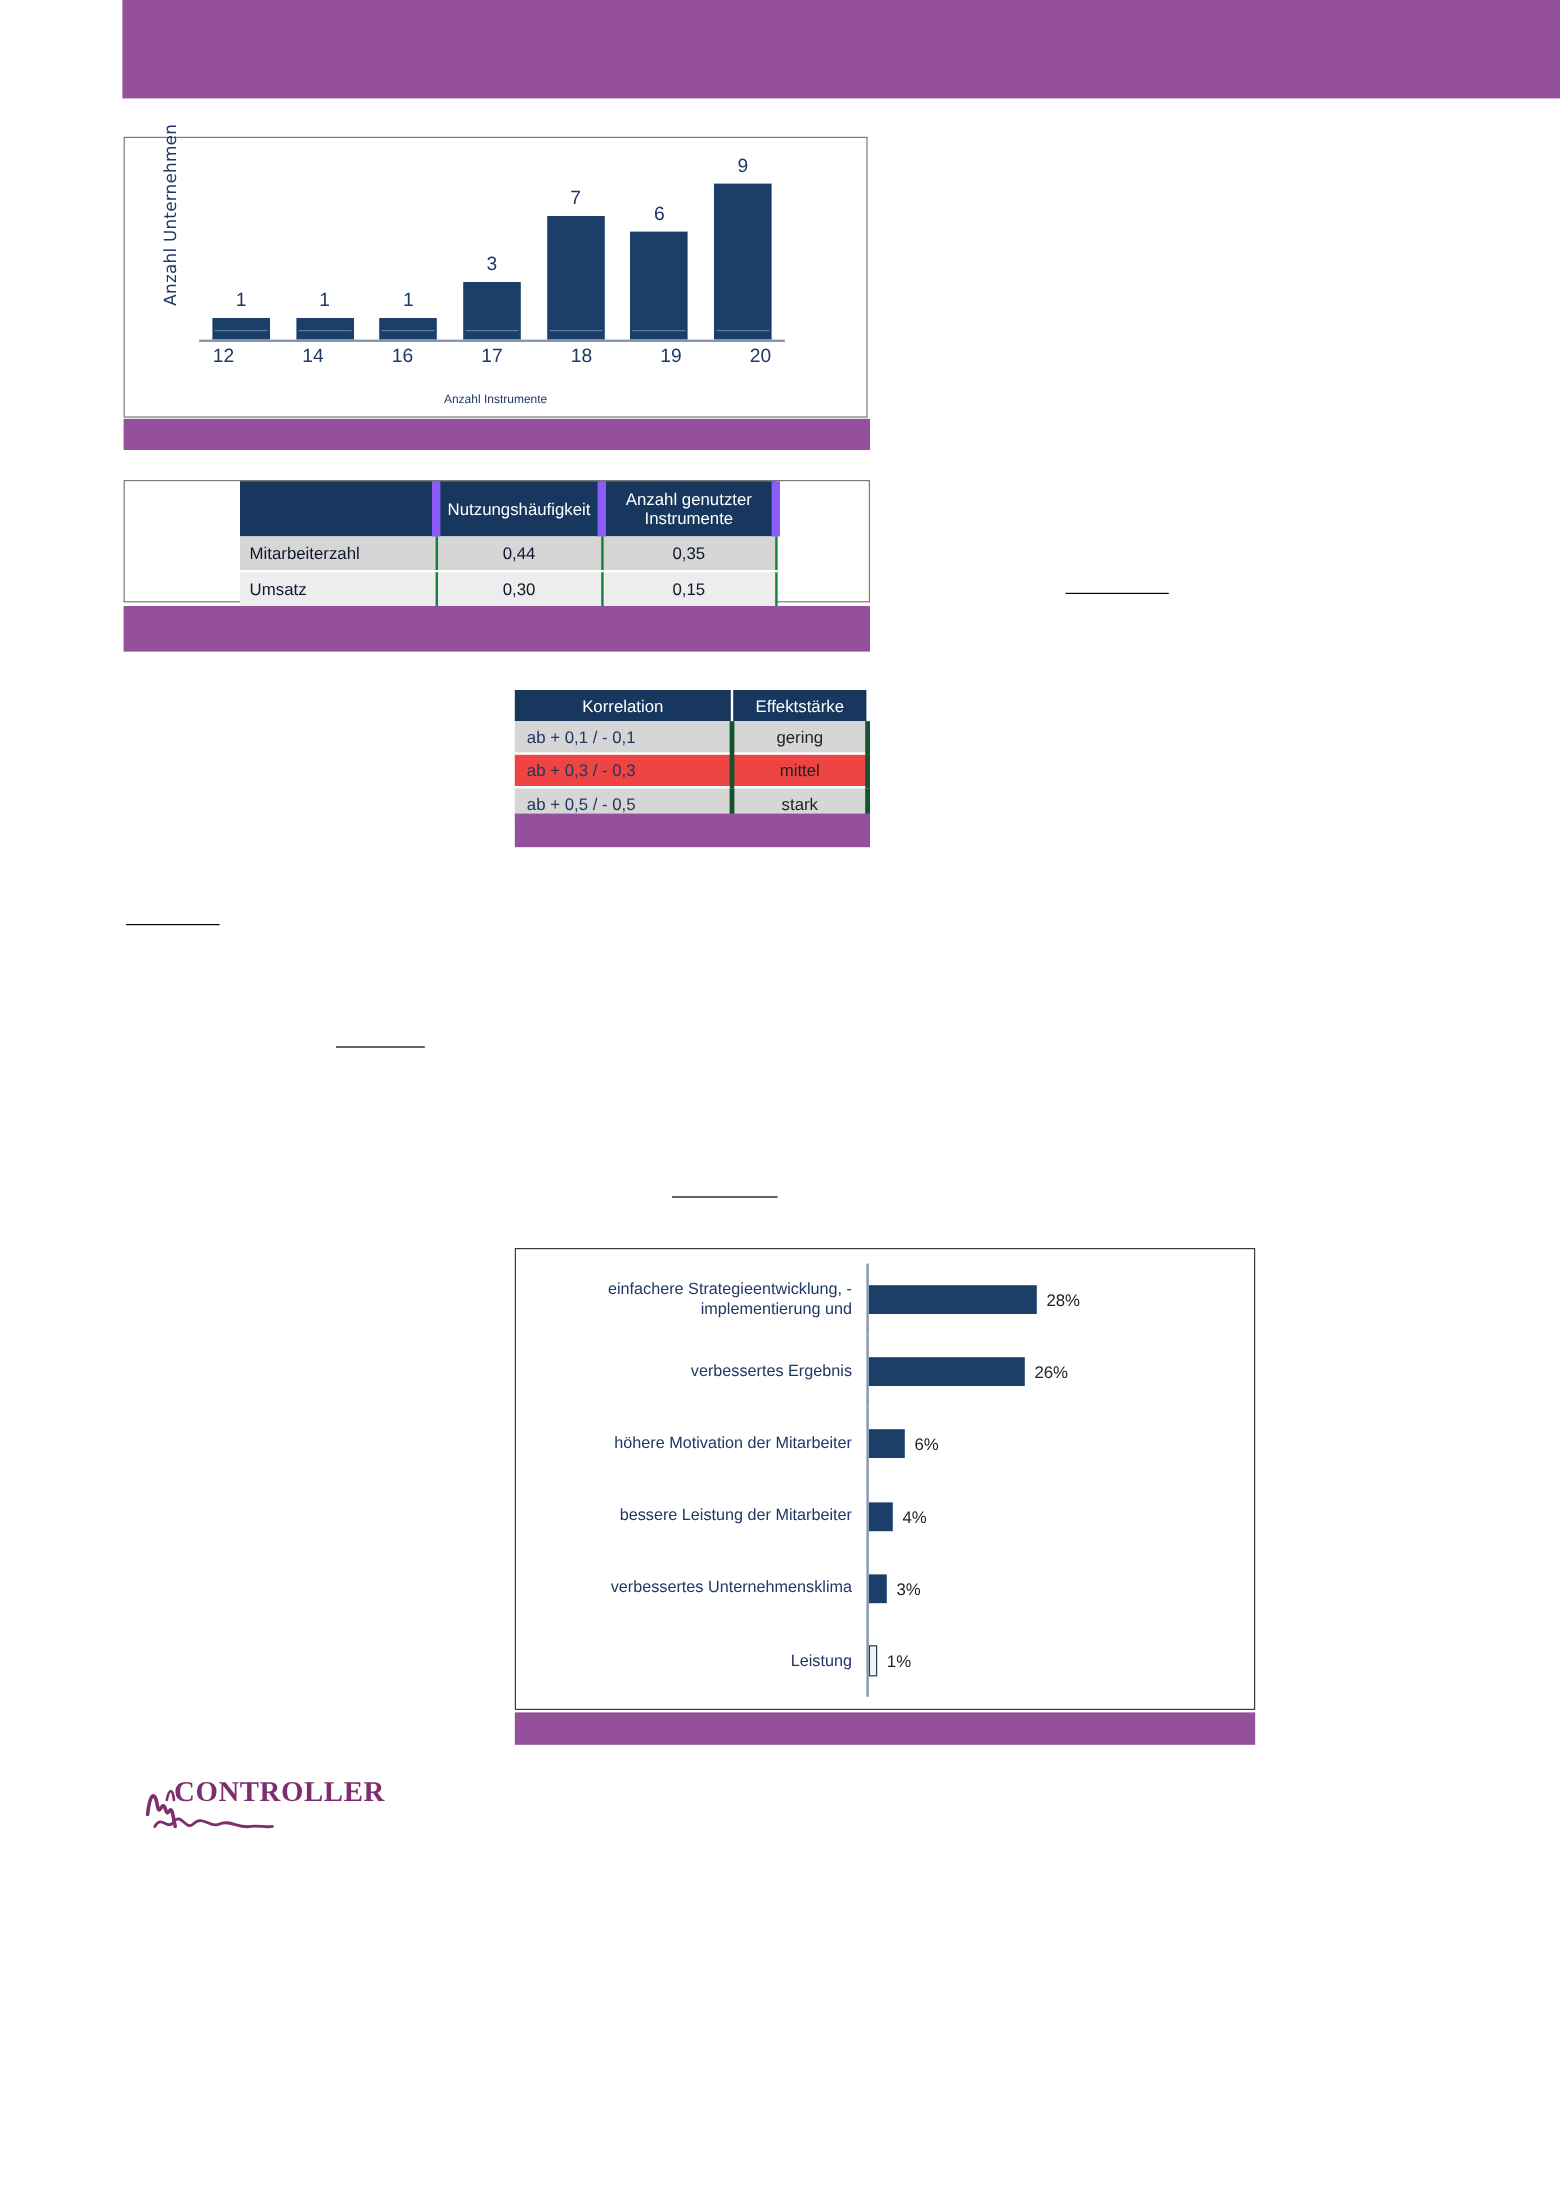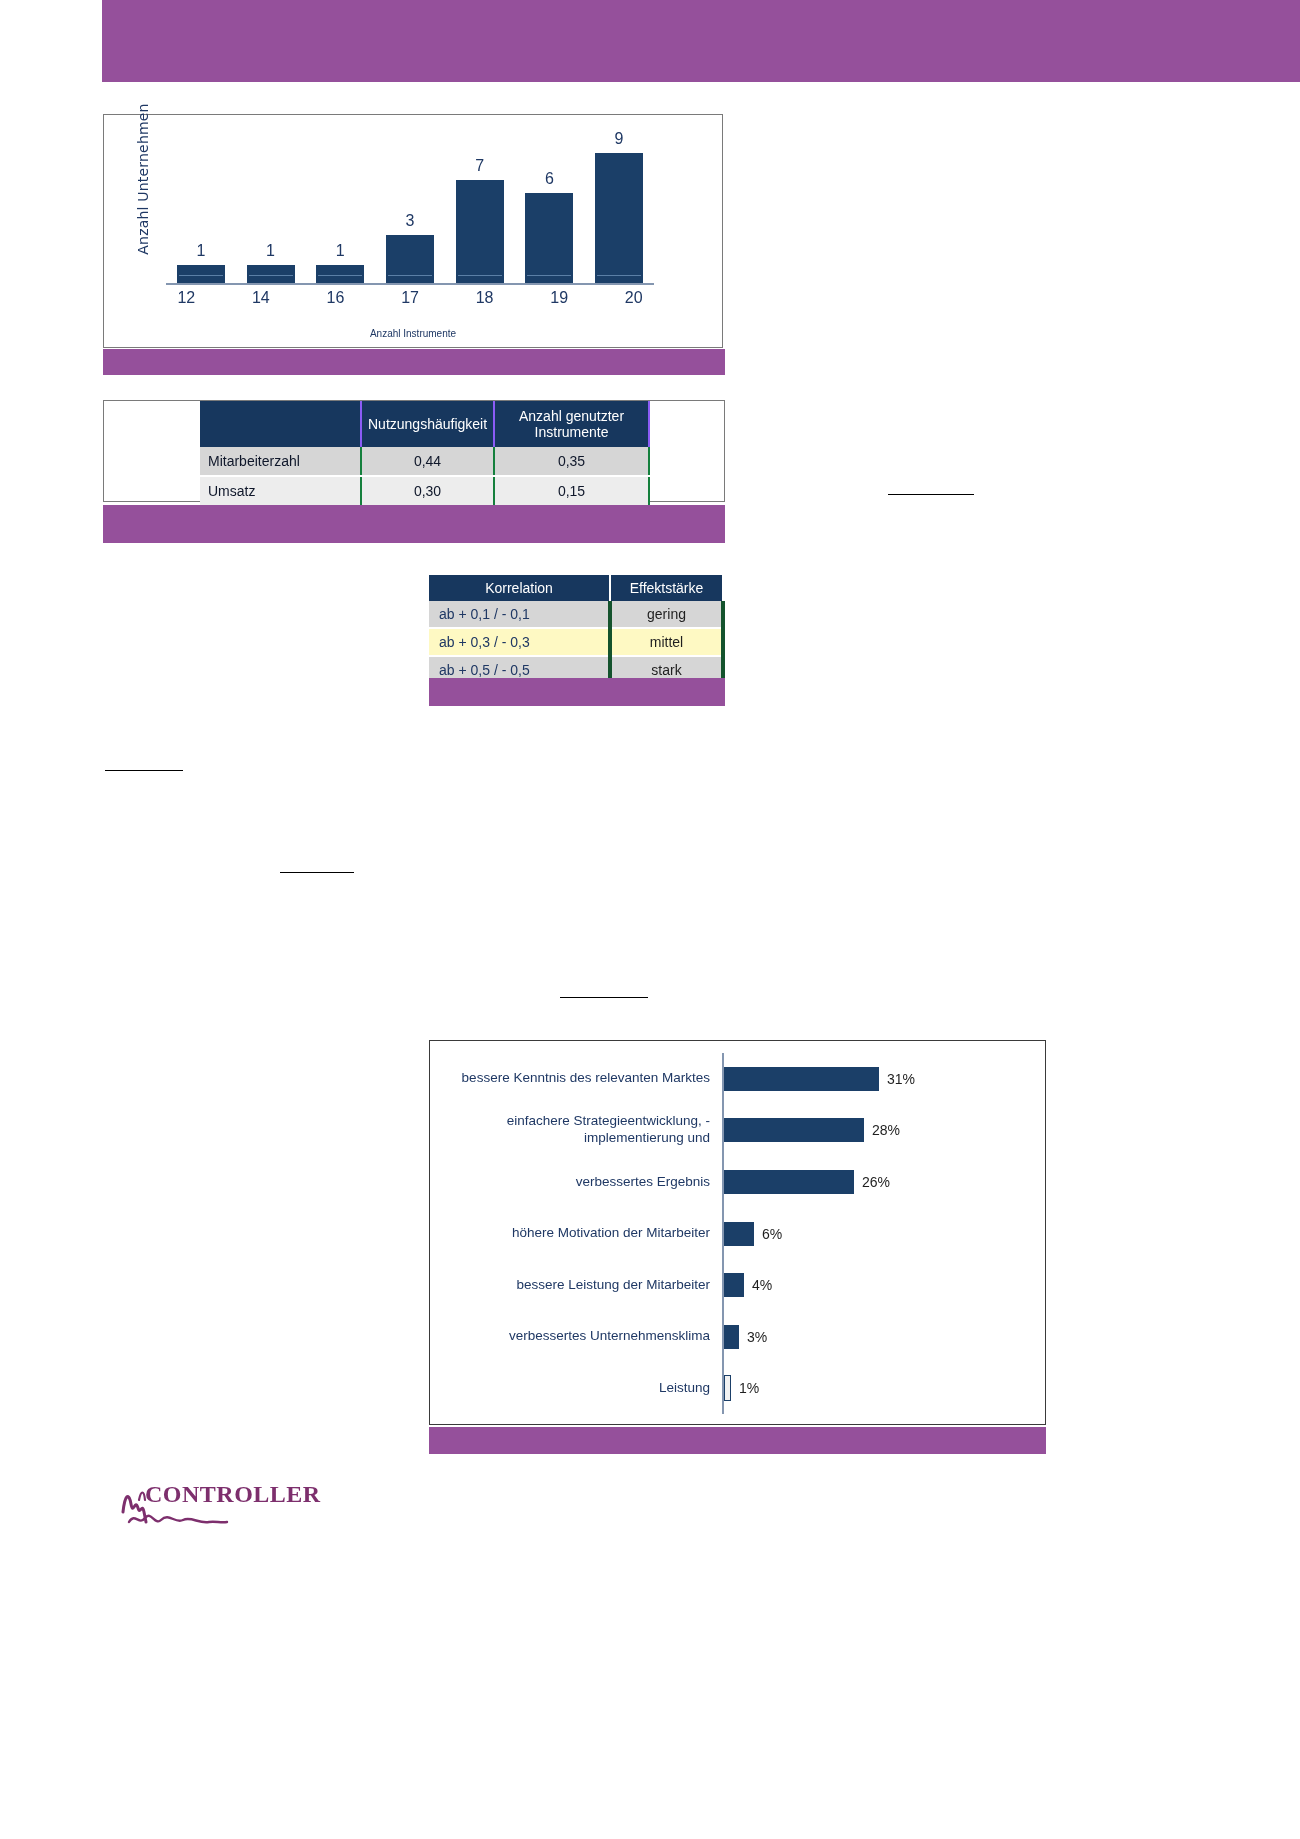--- a/index.html
+++ b/index.html
@@ -59,21 +59,21 @@
 
   
   .tbl1-wrap{
     position:absolute;left:103px;top:400px;width:622px;height:102px;
     border:1px solid #7a7a7a;background:#fff;box-sizing:border-box;
   }
   table{border-collapse:collapse;}
   .tbl1{position:absolute;left:96px;top:0px;width:450px;}
   .tbl1 th{
     background:#17375e;color:#fff;font-weight:normal;font-size:14px;
-    padding:7px 6px;border-right:2px solid #8b5cf6;vertical-align:middle;
+    padding:7px 6px;border-right:7px solid #8b5cf6;vertical-align:middle;
     line-height:1.15;
   }
   .tbl1 th.blank{width:148px;}
   .tbl1 td{
     font-size:14px;color:#0f172a;padding:6px 8px;border-right:2px solid #15803d;
     border-bottom:2px solid #fff;text-align:center;
   }
   .tbl1 td.rowhead{text-align:left;}
   .tbl1 tr.r-odd td{background:#d6d6d6;}
   .tbl1 tr.r-even td{background:#ededed;}
@@ -87,21 +87,21 @@
   .tbl2 th{
     background:#17375e;color:#fff;font-weight:normal;font-size:14px;
     padding:5px 6px;border-right:2px solid #fff;text-align:center;
   }
   .tbl2 td{
     font-size:14px;color:#1f3864;padding:5px 10px;
     border-right:4px solid #14532d;border-bottom:2px solid #fff;
   }
   .tbl2 td.c{text-align:center;color:#1f1f1f;}
   .tbl2 tr.r-odd td{background:#d6d6d6;}
-  .tbl2 tr.r-even td{background:#fef9c3;}
+  .tbl2 tr.r-even td{background:#ef4444;}
   .tbl2-caption-bar{
     position:absolute;left:429px;top:678px;width:296px;height:28px;background:#95509b;
   }
 
   
   .rule{position:absolute;height:1px;background:#000;}
 
   
   .fig2{
     position:absolute;left:429px;top:1040px;width:617px;height:385px;
@@ -240,28 +240,20 @@
   <div class="tbl2-caption-bar"></div>
 
   <div class="rule" style="left:888px;top:494px;width:86px;"></div>
   <div class="rule" style="left:105px;top:770px;width:78px;"></div>
   <div class="rule" style="left:280px;top:872px;width:74px;"></div>
   <div class="rule" style="left:560px;top:997px;width:88px;"></div>
 
   <div class="fig2">
     <div class="hbars">
 
-      <div class="hrow">
-        <div class="hlabel">bessere Kenntnis des relevanten Marktes</div>
-        <div class="haxis"></div>
-        <div class="hbarbox">
-          <div class="hbar" style="width:155px"></div>
-          <span class="hval">31%</span>
-        </div>
-      </div>
 
       <div class="hrow">
         <div class="hlabel">einfachere Strategieentwicklung, -implementierung und</div>
         <div class="haxis"></div>
         <div class="hbarbox">
           <div class="hbar" style="width:140px"></div>
           <span class="hval">28%</span>
         </div>
       </div>
 

